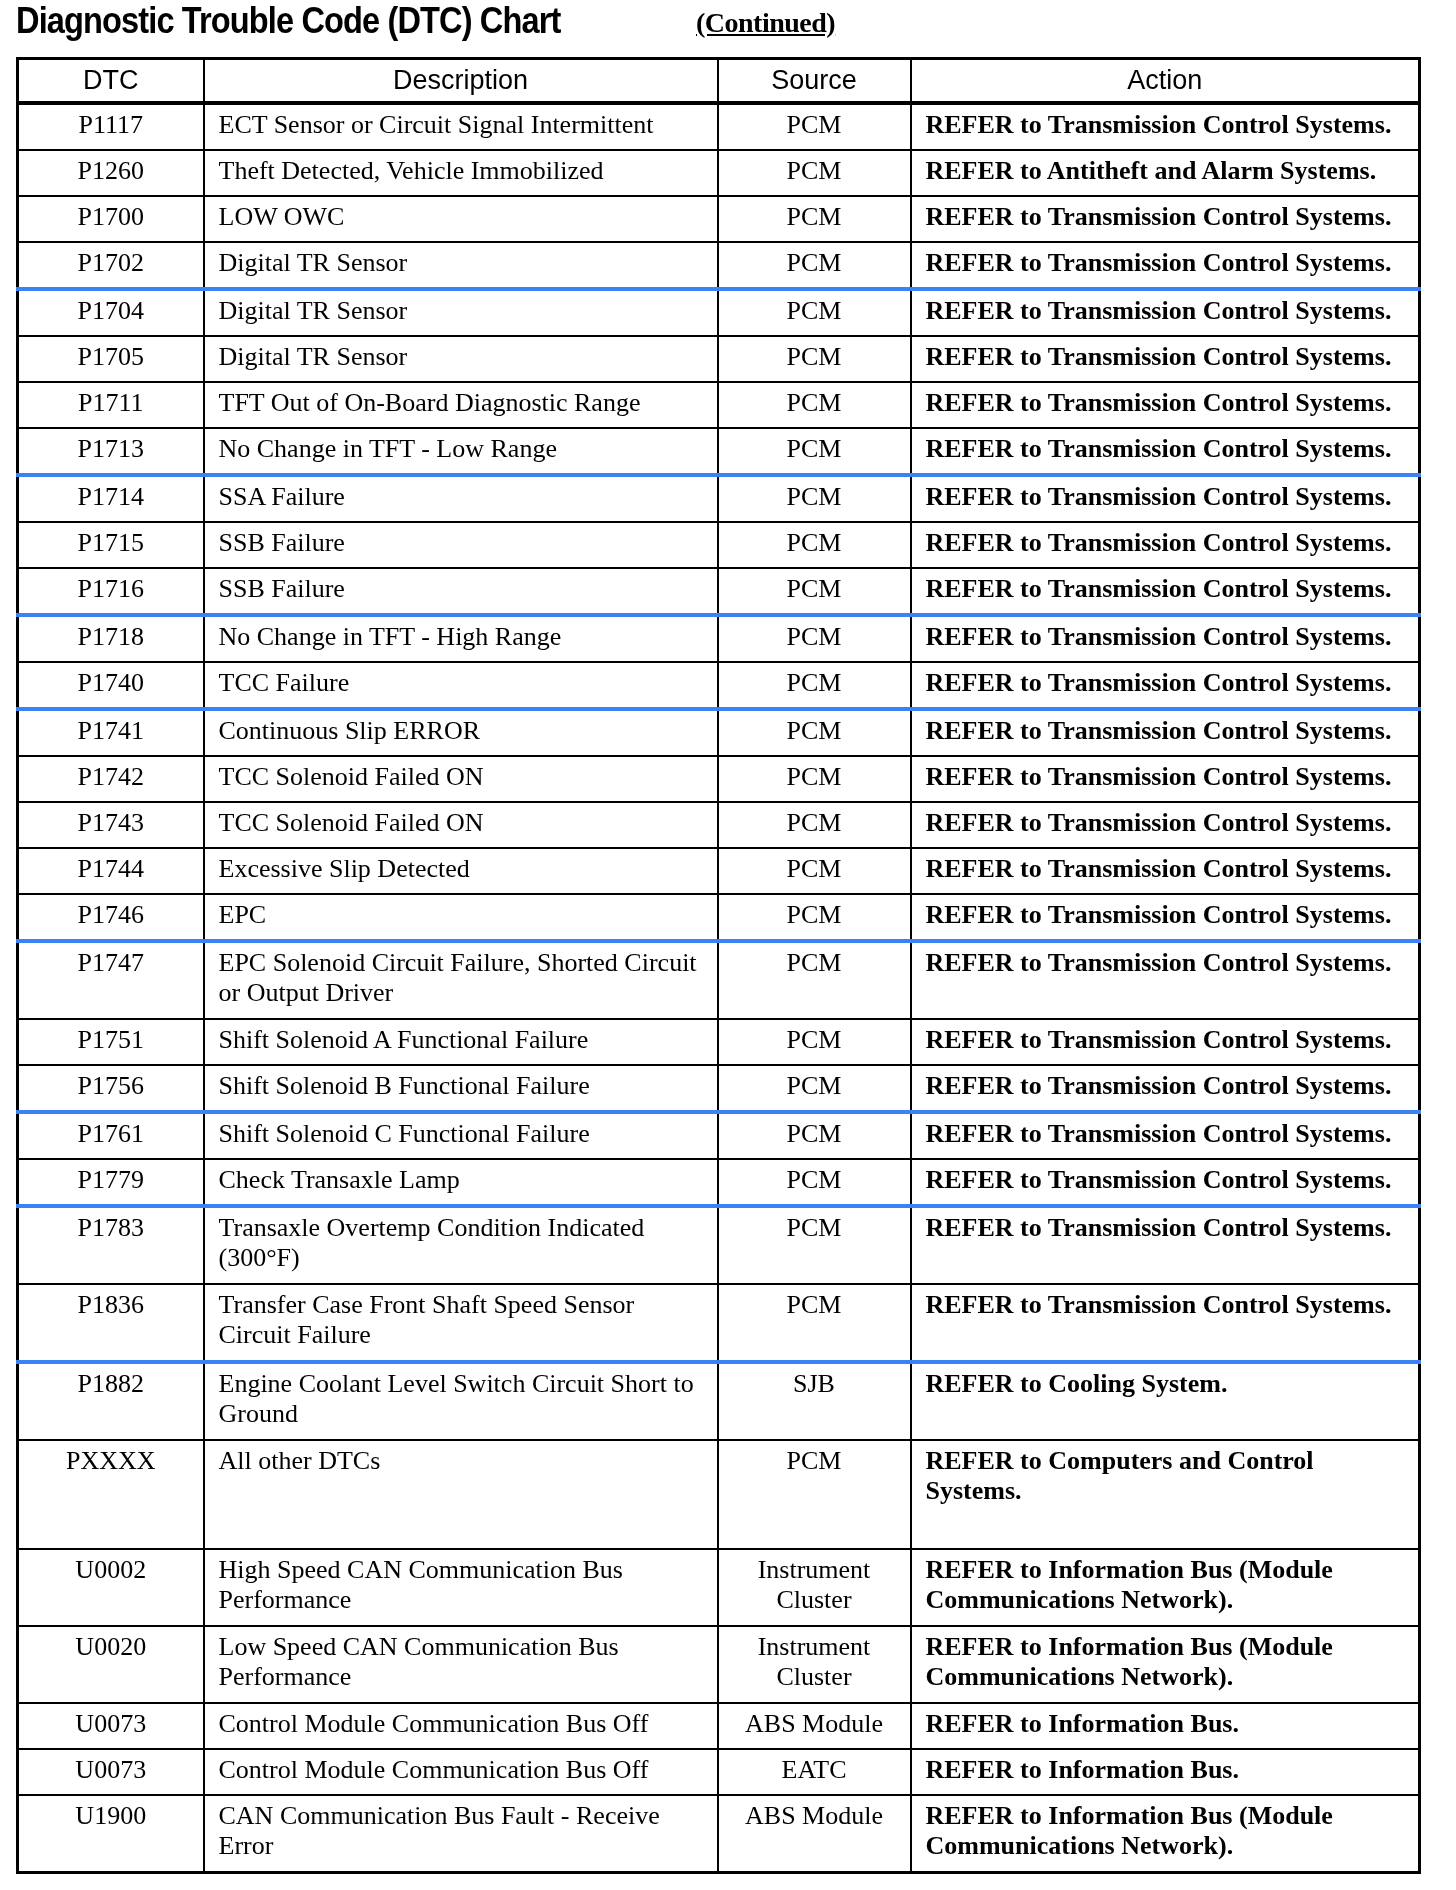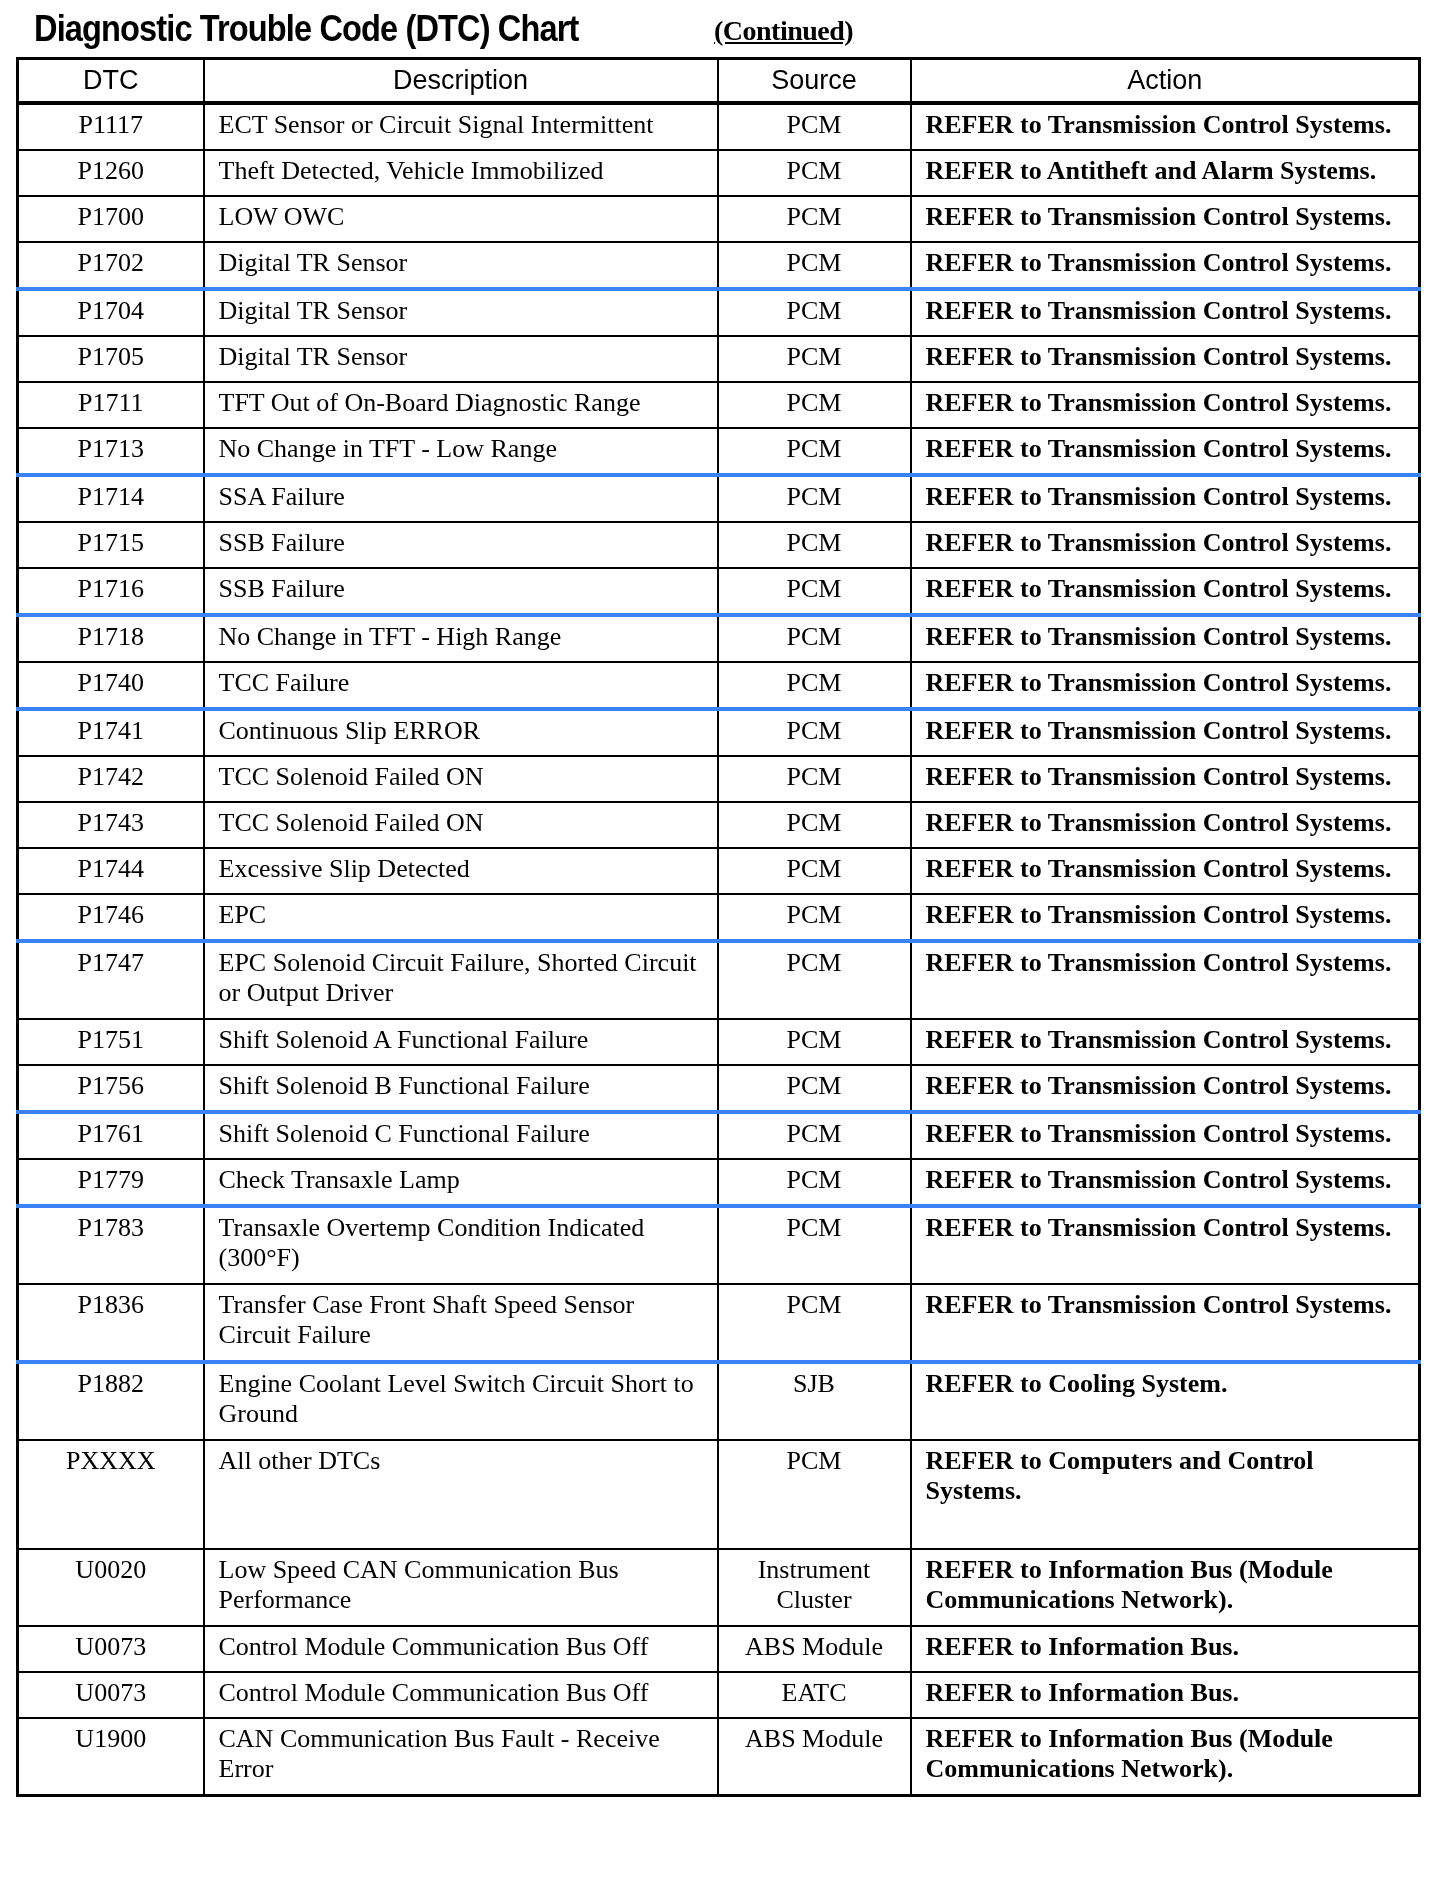--- a/index.html
+++ b/index.html
@@ -10,24 +10,23 @@
     body {
       width: 1456px;
       height: 1890px;
       position: relative;
       overflow: hidden;
       color: #000000;
     }
     .title {
       position: absolute;
       left: 16px;
-      top: 10px;
+      top: 2px;
       white-space: nowrap;
       line-height: 1;
-      margin-left: 18px;
     }
     .title-main {
       font-family: "Liberation Sans", sans-serif;
       font-weight: bold;
       font-size: 37px;
       letter-spacing: -1px;
       transform: scaleX(0.88);
       transform-origin: left center;
       display: inline-block;
     }
@@ -265,20 +264,26 @@
         <td class="col-src">SJB</td>
         <td class="col-act">REFER to Cooling System.</td>
       </tr>
       <tr class="triple">
         <td class="col-dtc">PXXXX</td>
         <td class="col-desc">All other DTCs</td>
         <td class="col-src">PCM</td>
         <td class="col-act">REFER to Computers and Control Systems.</td>
       </tr>
       <tr class="double">
+        <td class="col-dtc">U0002</td>
+        <td class="col-desc">High Speed CAN Communication Bus Performance</td>
+        <td class="col-src">Instrument Cluster</td>
+        <td class="col-act">REFER to Information Bus (Module Communications Network).</td>
+      </tr>
+      <tr class="double">
         <td class="col-dtc">U0020</td>
         <td class="col-desc">Low Speed CAN Communication Bus Performance</td>
         <td class="col-src">Instrument Cluster</td>
         <td class="col-act">REFER to Information Bus (Module Communications Network).</td>
       </tr>
       <tr class="single">
         <td class="col-dtc">U0073</td>
         <td class="col-desc">Control Module Communication Bus Off</td>
         <td class="col-src">ABS Module</td>
         <td class="col-act">REFER to Information Bus.</td>

